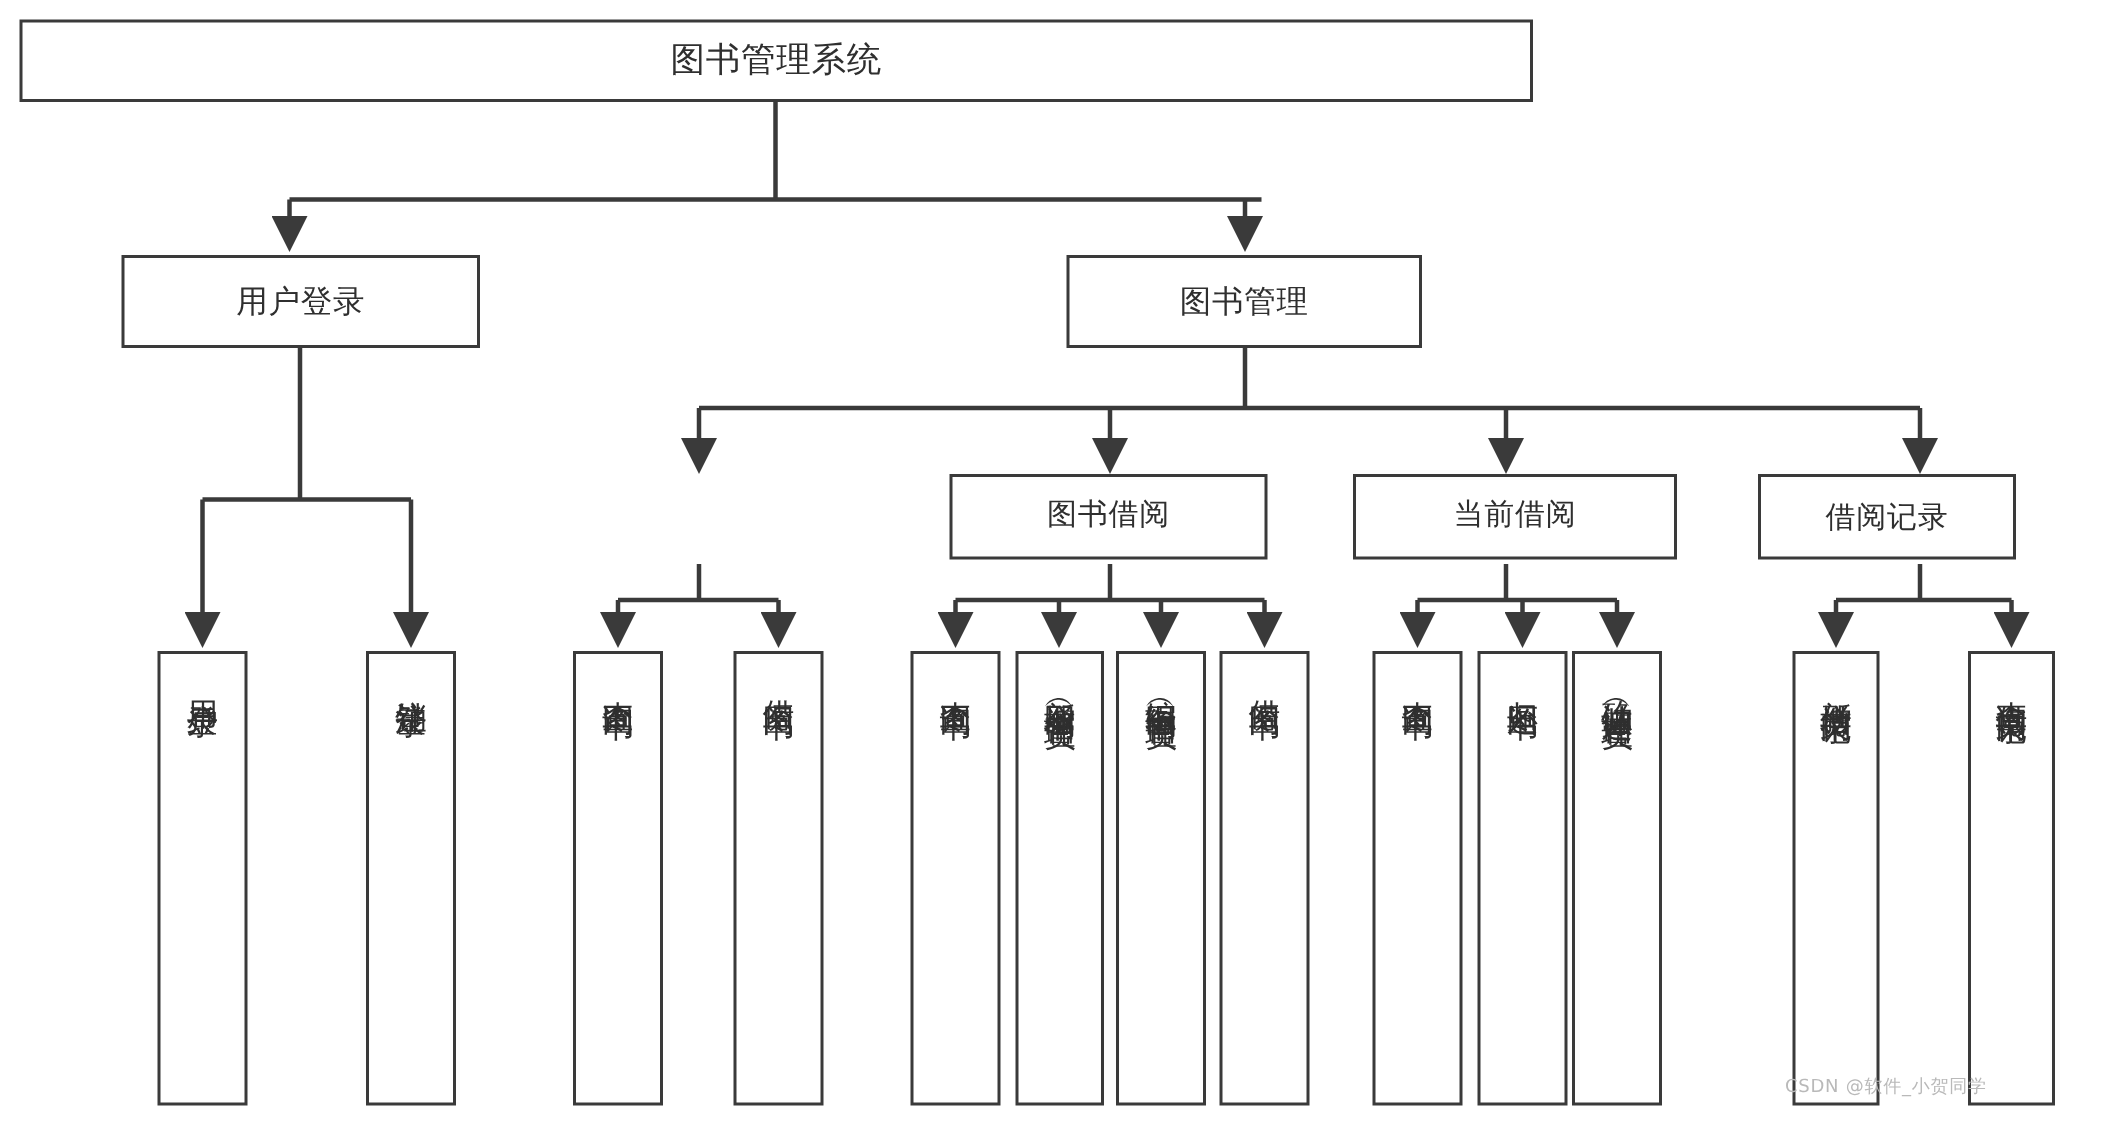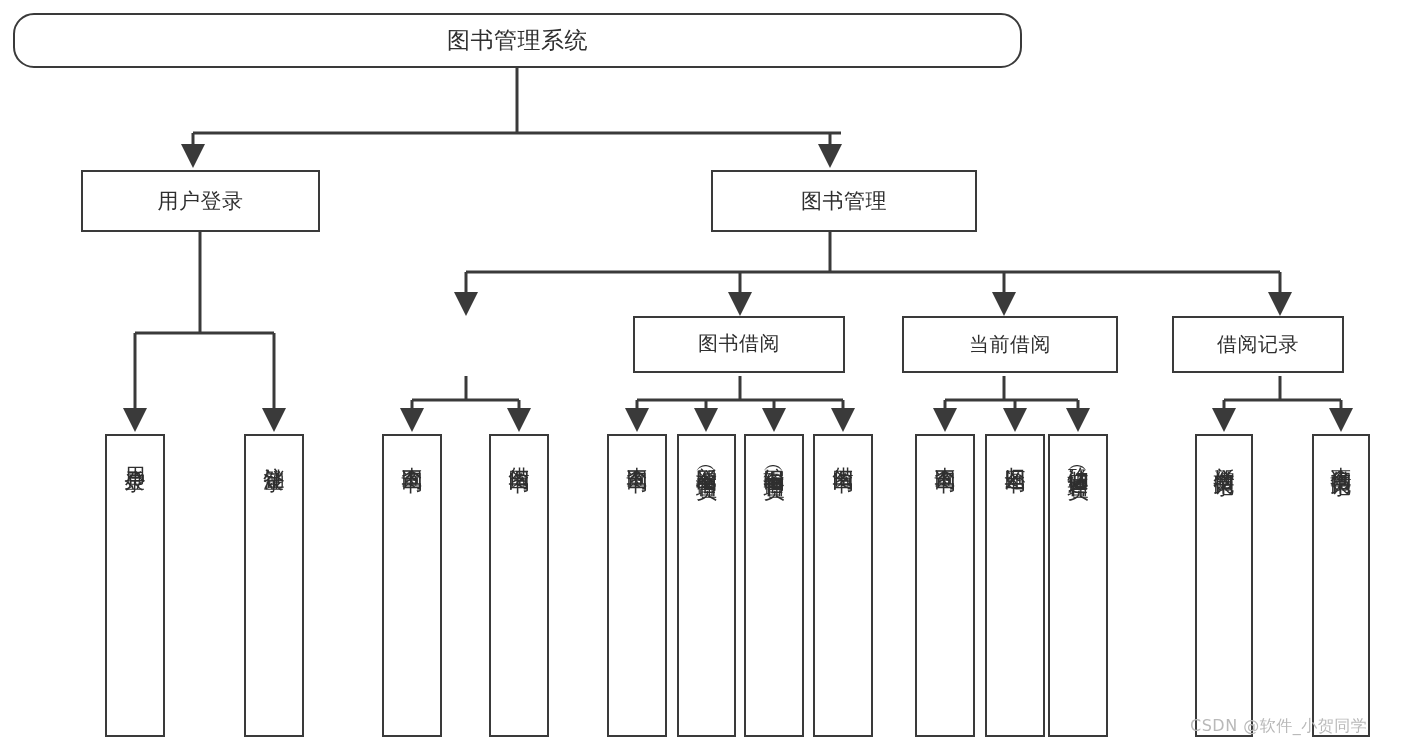--- a/index.html
+++ b/index.html
@@ -31,42 +31,42 @@
     justify-content:center;
     text-align:center;
   }
   .node-label{
     display:block;
     line-height:1.18;
     letter-spacing:0.5px;
     color:#2f2f2f;
   }
   
-  .lvl0{ font-size:23px;border-radius:21px; }
+  .lvl0{ font-size:23px; }
   
   .lvl1{ font-size:21px; }
   .lvl2{ font-size:20px; }
   
   .leaf{
     align-items:flex-start;
     justify-content:center;
     padding-top:14px;
   }
   .leaf .node-label{
     writing-mode:vertical-rl;
     text-orientation:upright;
     -webkit-writing-mode:vertical-rl;
     font-size:21px;
     line-height:1.05;
     letter-spacing:2px;
     white-space:nowrap;
   }
   .watermark{
     position:absolute;
-    font-size:16px;
+    font-size:12px;
     color:#b9b9b9;
     white-space:nowrap;
     letter-spacing:0.5px;
     user-select:none;
   }
 </style>
 </head>
 <body>
 
 <div id="stage">
@@ -122,28 +122,28 @@
     </g>
   </svg>
 
   <div class="node lvl0" style="left:13px; top:13px; width:1009px; height:55px;">
     <span class="node-label">图书管理系统</span>
   </div>
 
   <div class="node lvl1" style="left:81px; top:170px; width:239px; height:62px;">
     <span class="node-label">用户登录</span>
   </div>
-  <div class="node lvl1" style="left:711px; top:170px; width:266px; height:62px;">
+  <div class="node lvl1" style="left:711px; top:170px; width:237px; height:62px;">
     <span class="node-label">图书管理</span>
   </div>
 
   <div class="node lvl2" style="left:633px; top:316px; width:212px; height:57px;font-family:Liberation Mono, monospace;">
     <span class="node-label">图书借阅</span>
   </div>
-  <div class="node lvl2" style="left:902px; top:316px; width:216px; height:57px;">
+  <div class="node lvl2" style="left:902px; top:316px; width:216px; height:57px;font-family:Liberation Mono, monospace;">
     <span class="node-label">当前借阅</span>
   </div>
   <div class="node lvl2" style="left:1172px; top:316px; width:172px; height:57px;">
     <span class="node-label">借阅记录</span>
   </div>
 
   <div class="node leaf" style="left:105px; top:434px; width:60px; height:303px;">
     <span class="node-label">用户登录</span>
   </div>
   <div class="node leaf" style="left:244px; top:434px; width:60px; height:303px;">

